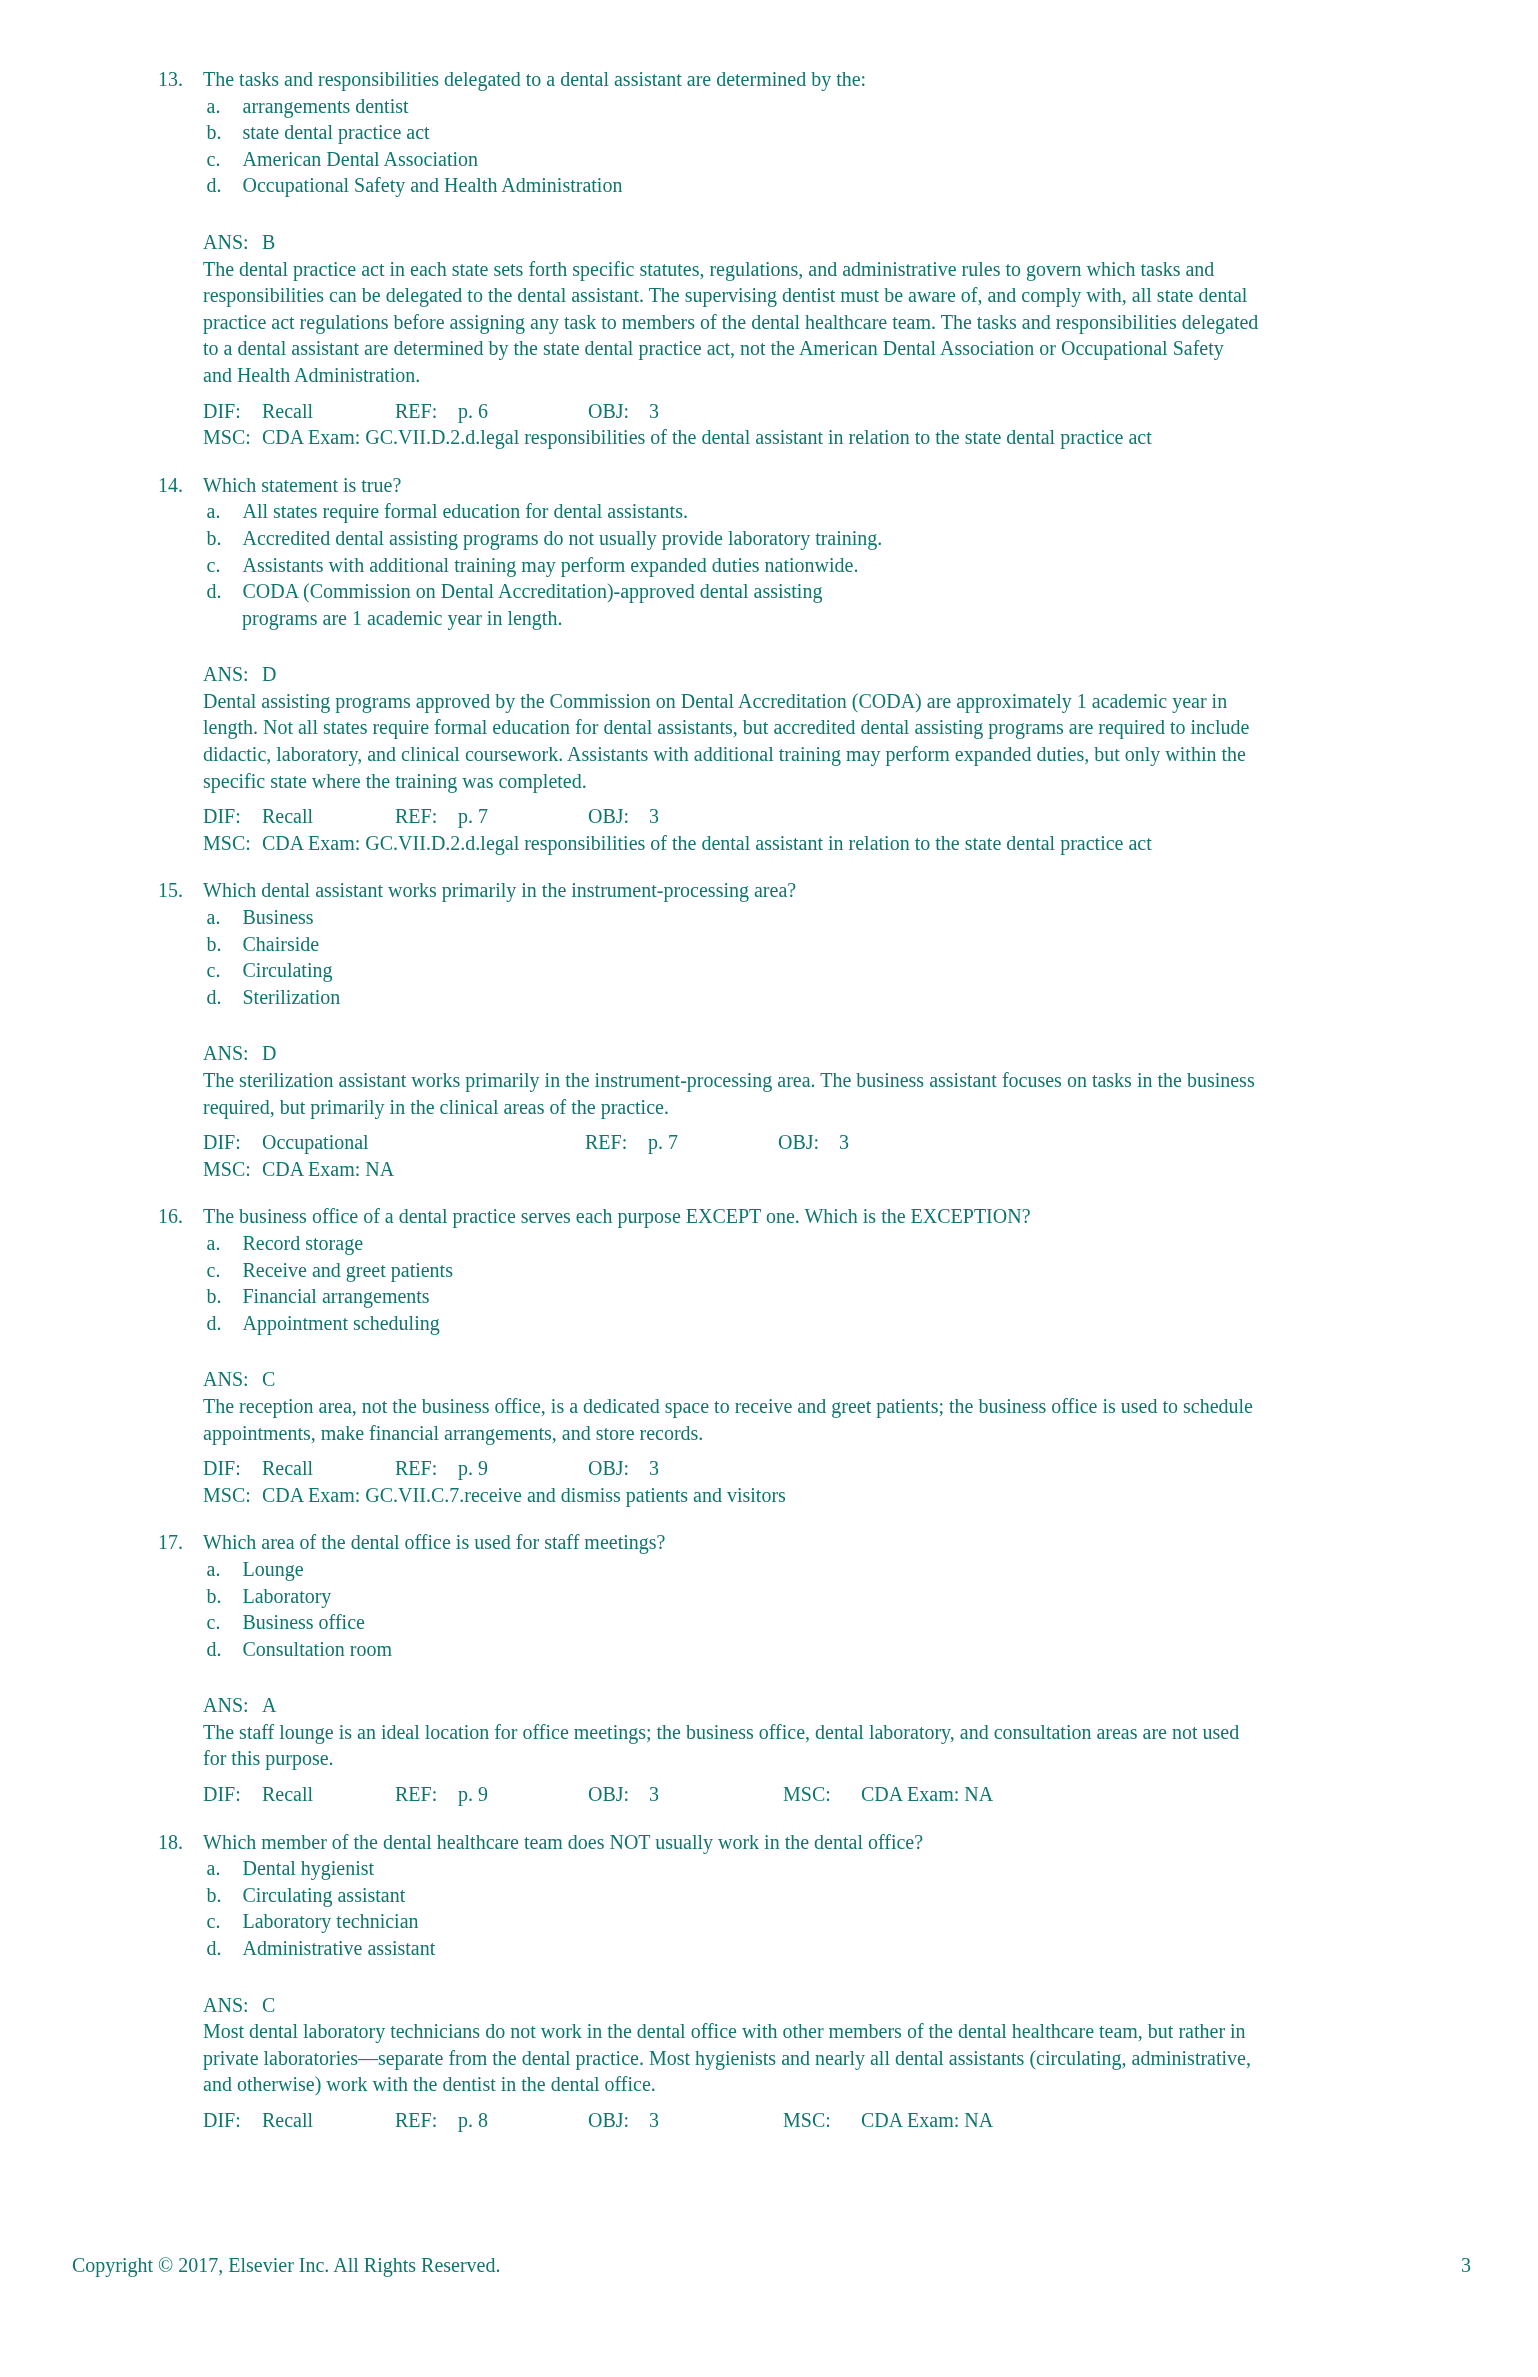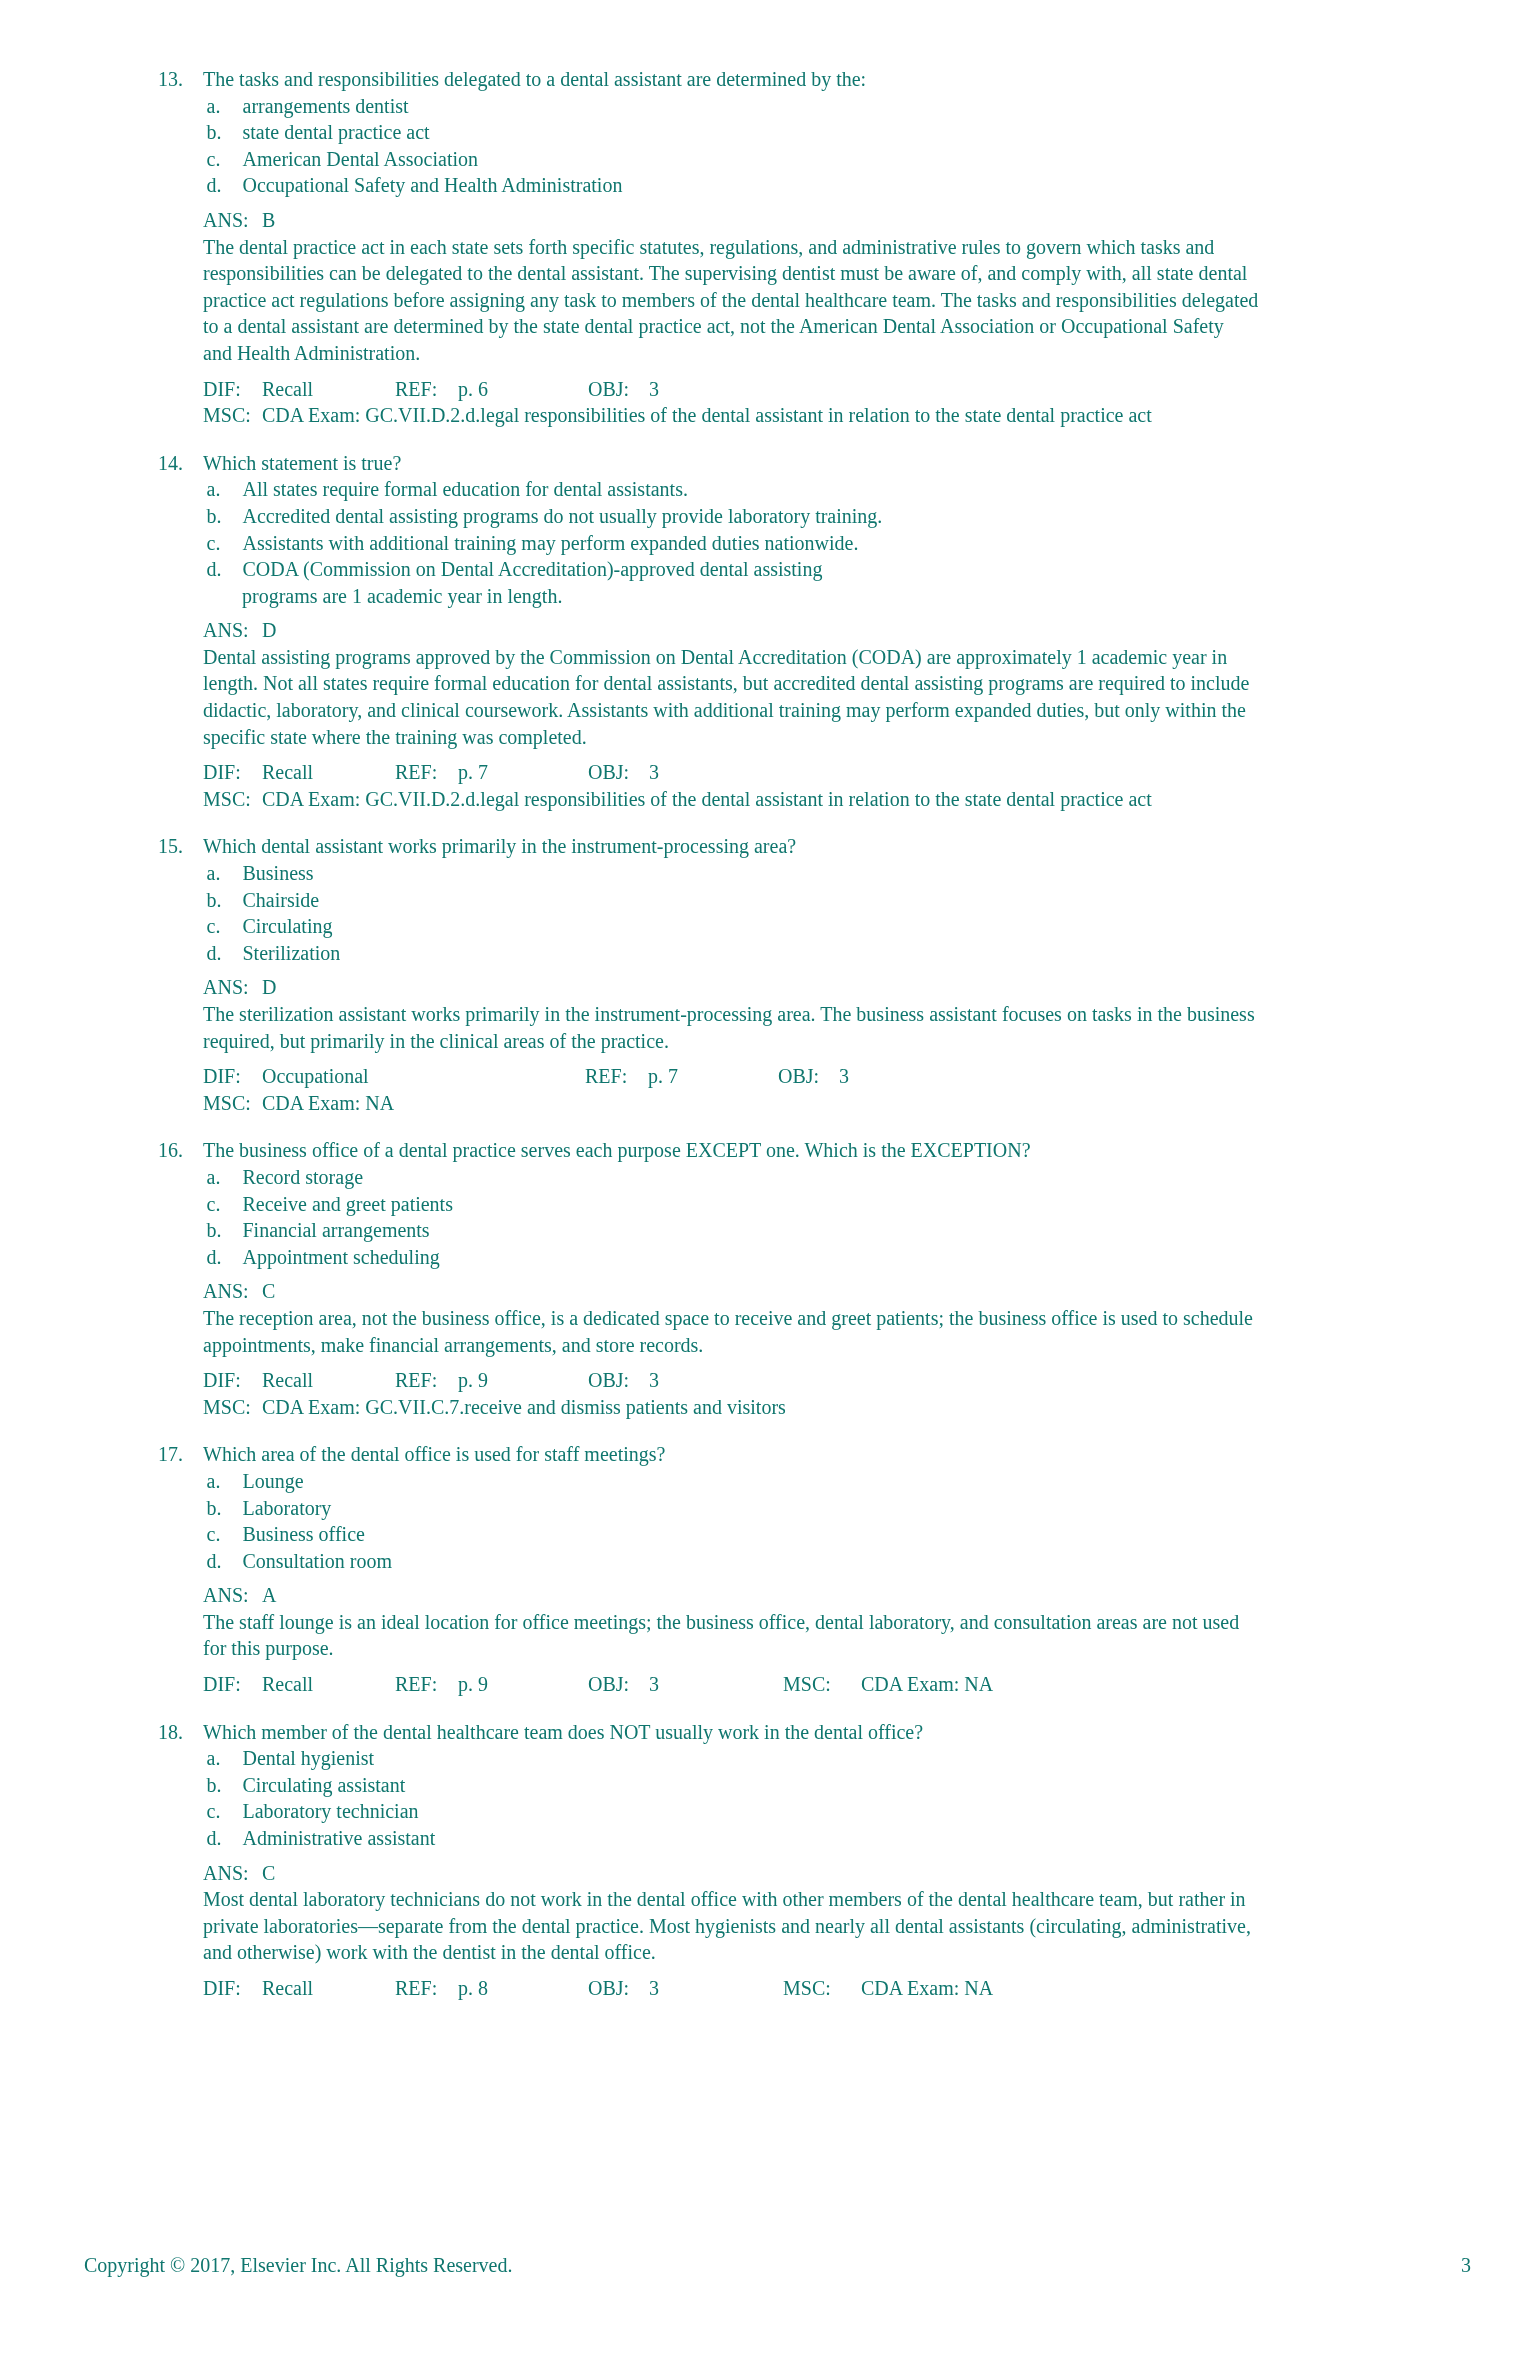--- a/index.html
+++ b/index.html
@@ -15,33 +15,33 @@
     color:#0f766e;
     overflow:hidden;
   }
   .content { position:absolute; top:66px; left:203px; width:1273px; }
   .q { margin:0 0 21px 0; }
   .q-line { position:relative; white-space:nowrap; }
   .q-num { position:absolute; left:-45px; top:0; }
   .opt { white-space:nowrap; }
   .opt-letter { display:inline-block; width:36px; margin-left:3.5px; }
   .opt2 { margin-left:39px; white-space:nowrap; }
-  .ans { margin-top:8px; white-space:nowrap; }
+  .ans { margin-top:30px; white-space:nowrap; }
   .exp { white-space:nowrap; }
   .lab  { display:inline-block; width:59px; }
   .meta { margin-top:9px; white-space:nowrap; }
   .v1  { display:inline-block; width:133px; }
   .v1w { display:inline-block; width:323px; }
   .lab2 { display:inline-block; width:63px; }
   .v2  { display:inline-block; width:130px; }
   .lab3 { display:inline-block; width:61px; }
   .v3  { display:inline-block; width:134px; }
   .lab4 { display:inline-block; width:78px; }
   .msc { white-space:nowrap; }
-  .footer-left  { position:absolute; left:84px; top:2252px; white-space:nowrap; }
+  .footer-left  { position:absolute; left:72px; top:2252px; white-space:nowrap; }
   .footer-right { position:absolute; right:67px; top:2252px; }
 </style>
 </head>
 <body>
 
 <div class="page">
   <div class="content">
 
     <section class="q">
       <div class="q-line"><span class="q-num">13.</span><span>The tasks and responsibilities delegated to a dental assistant are determined by the:</span></div>

